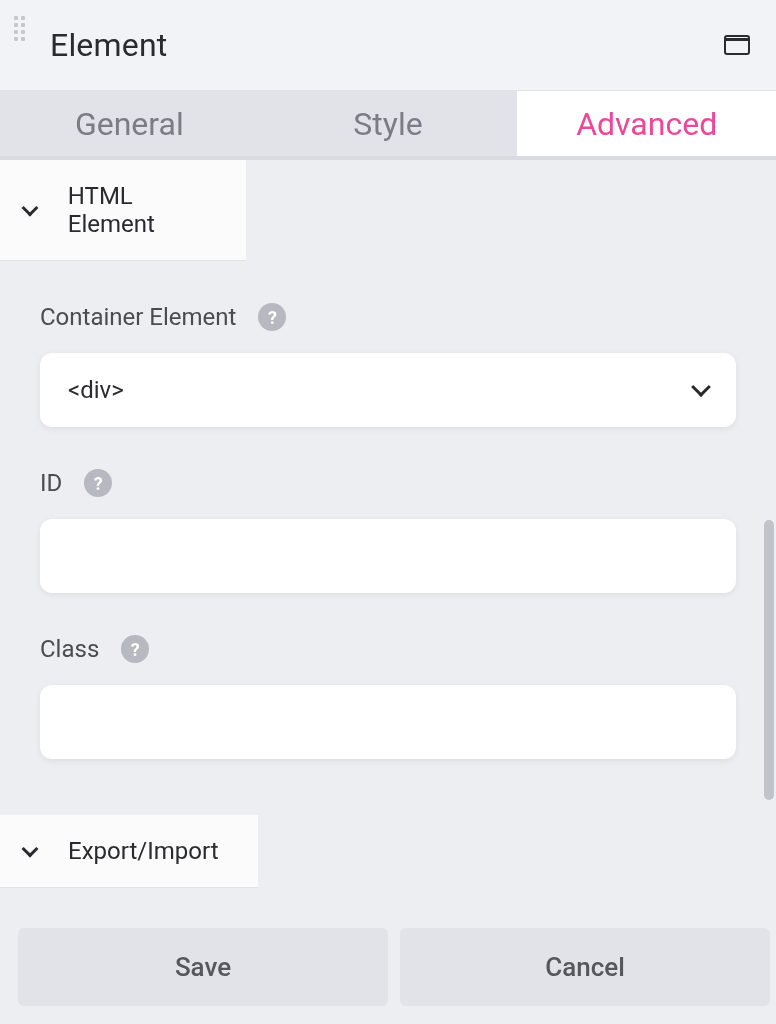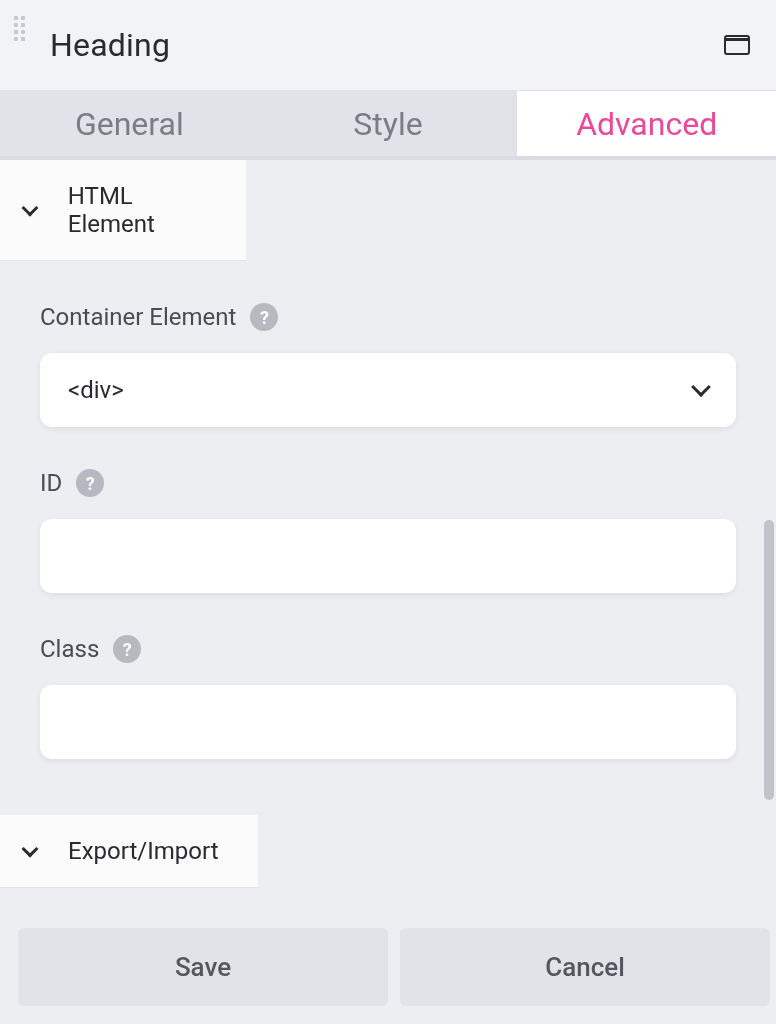--- a/index.html
+++ b/index.html
@@ -149,21 +149,21 @@
 
     .field-label-row {
       display: flex;
       align-items: center;
       margin-bottom: 22px;
     }
 
     .field-label {
       font-size: 24px;
       color: #4a4c52;
-      margin-right: 14px;
+      margin-right: 22px;
     }
 
     .help-icon {
       width: 28px;
       height: 28px;
       border-radius: 50%;
       background: #b6b9c0;
       color: #ffffff;
       font-weight: 700;
       font-size: 18px;
@@ -253,21 +253,21 @@
     <div class="drag-handle">
       <span></span>
         <span></span>
         <span></span>
         <span></span>
         <span></span>
         <span></span>
         <span></span>
         <span></span>
     </div>
-    <div class="header-title">Heading</div>
+    <div class="header-title">Element</div>
     <div class="responsive-icon"></div>
   </div>
 
   <div class="tabs">
     <div class="tab">General</div>
     <div class="tab">Style</div>
     <div class="tab active">Advanced</div>
   </div>
 
   <div class="sections">

